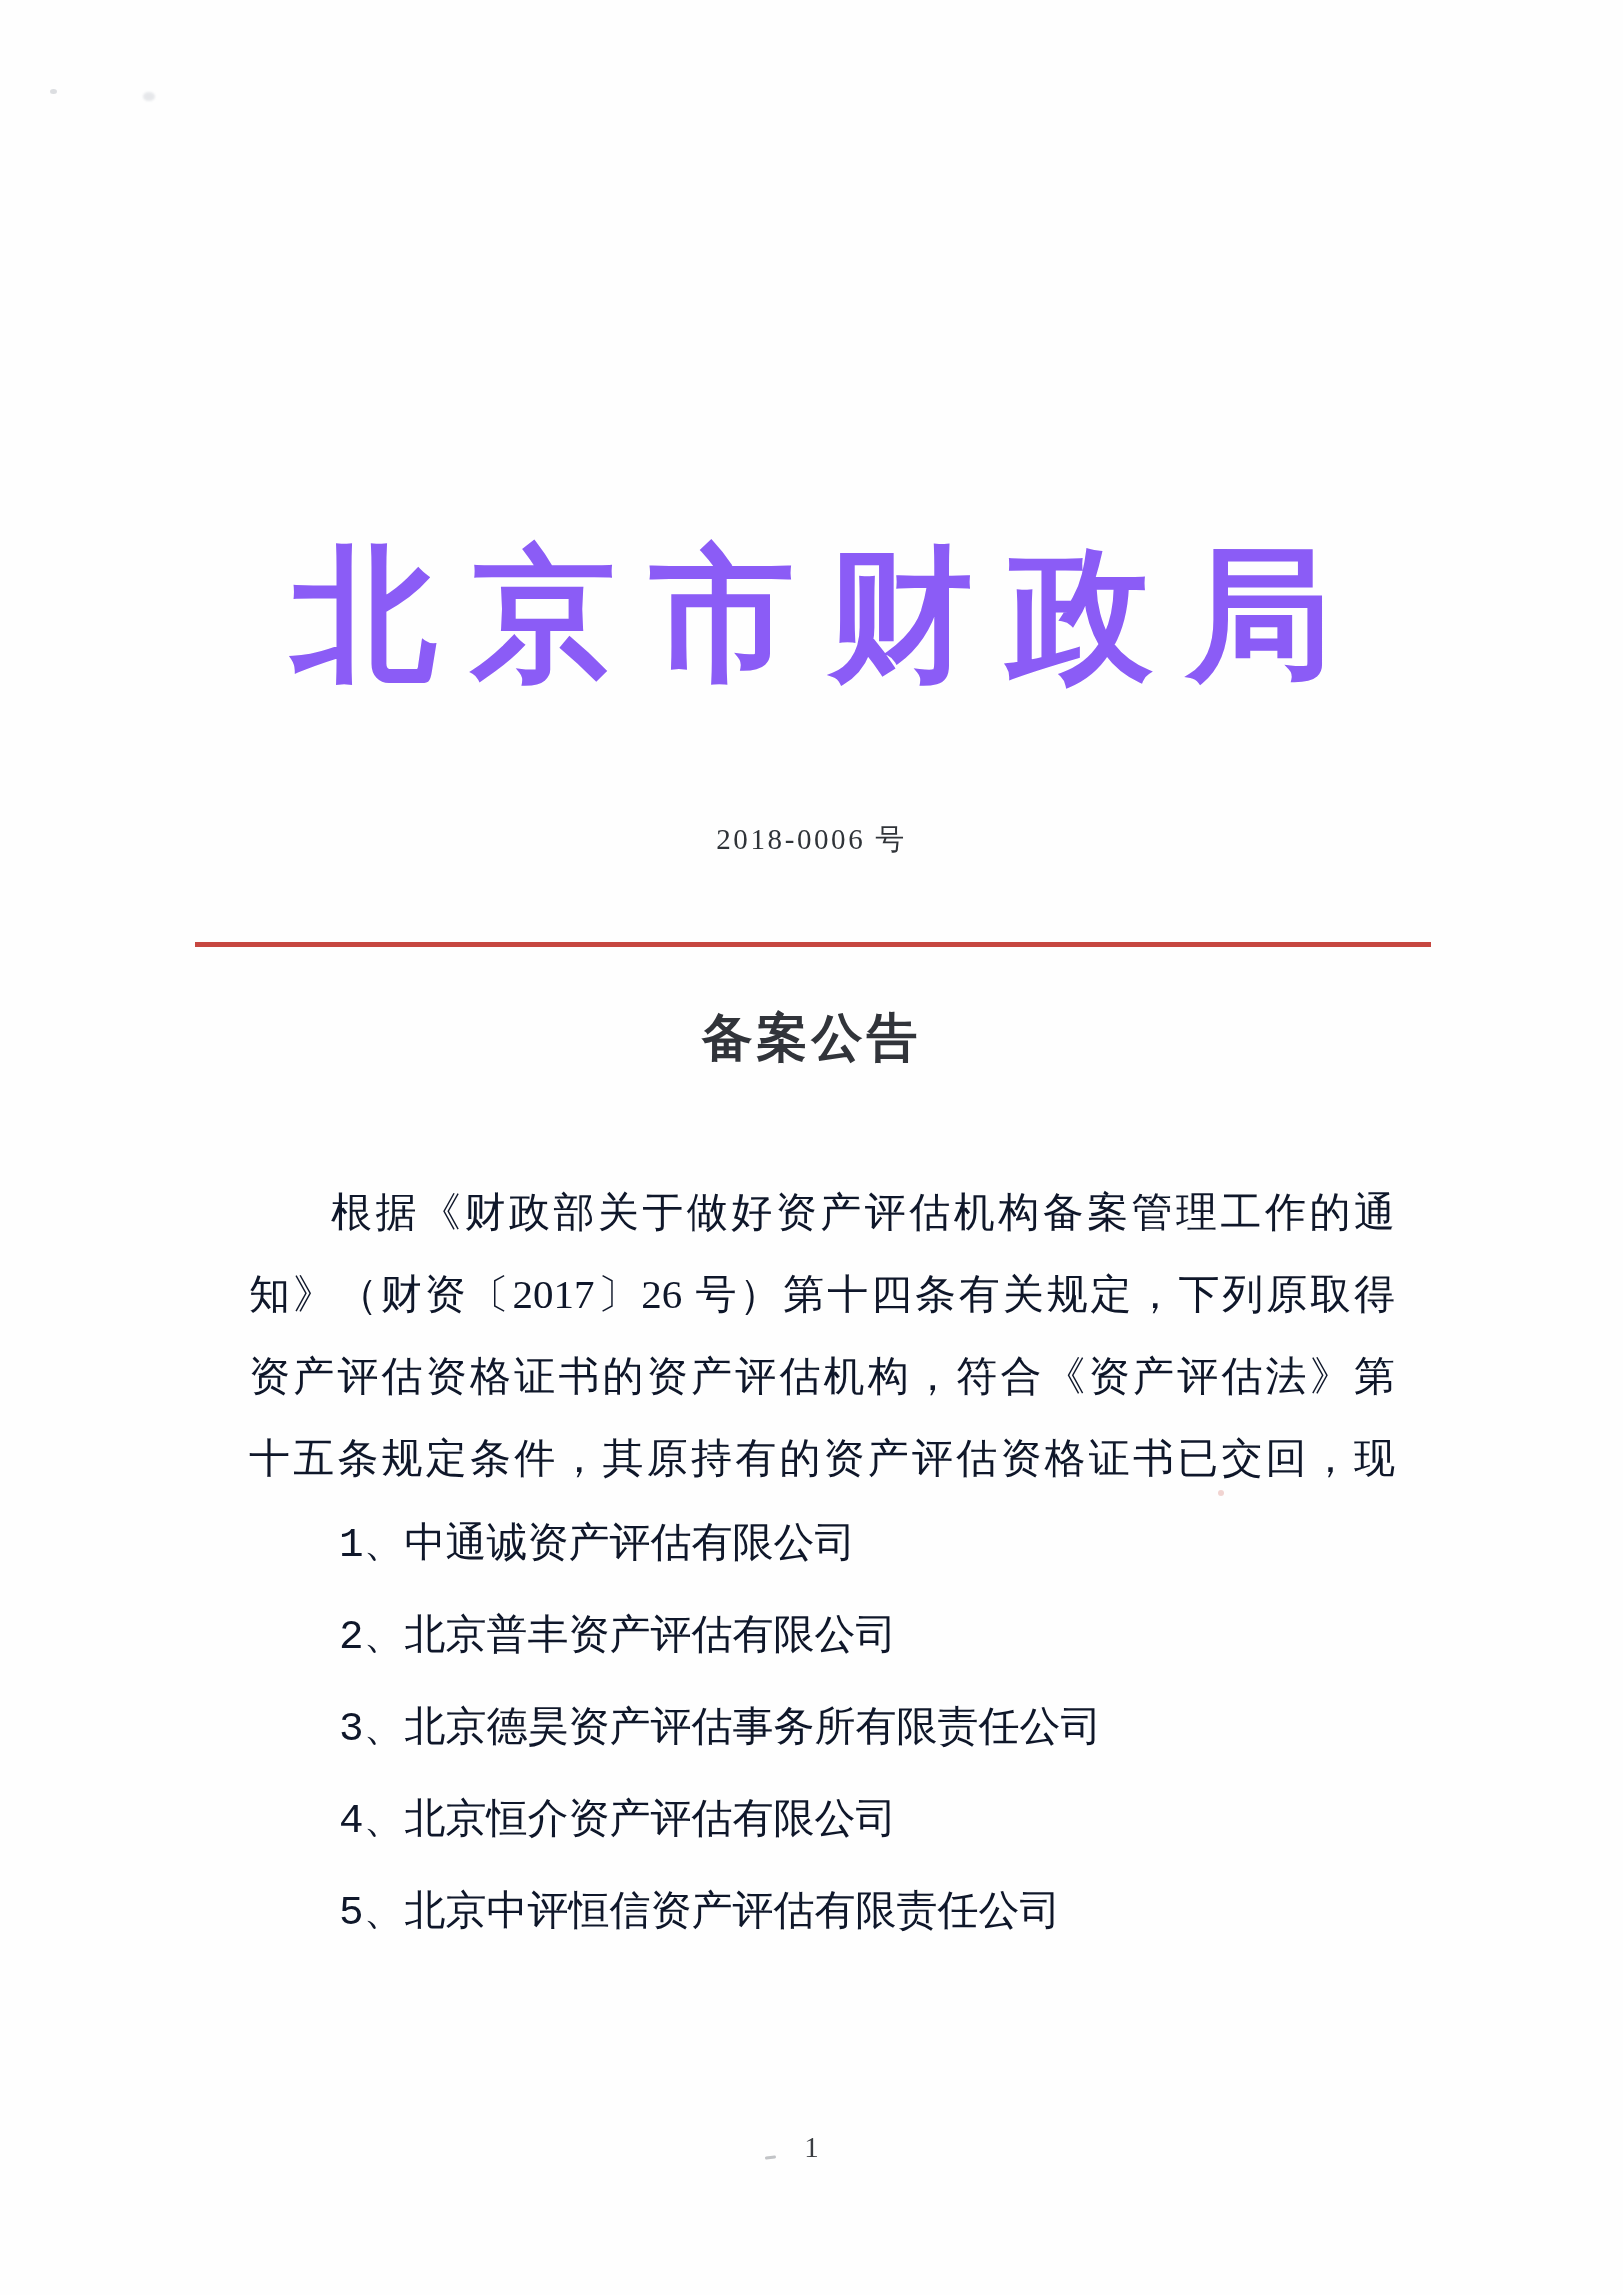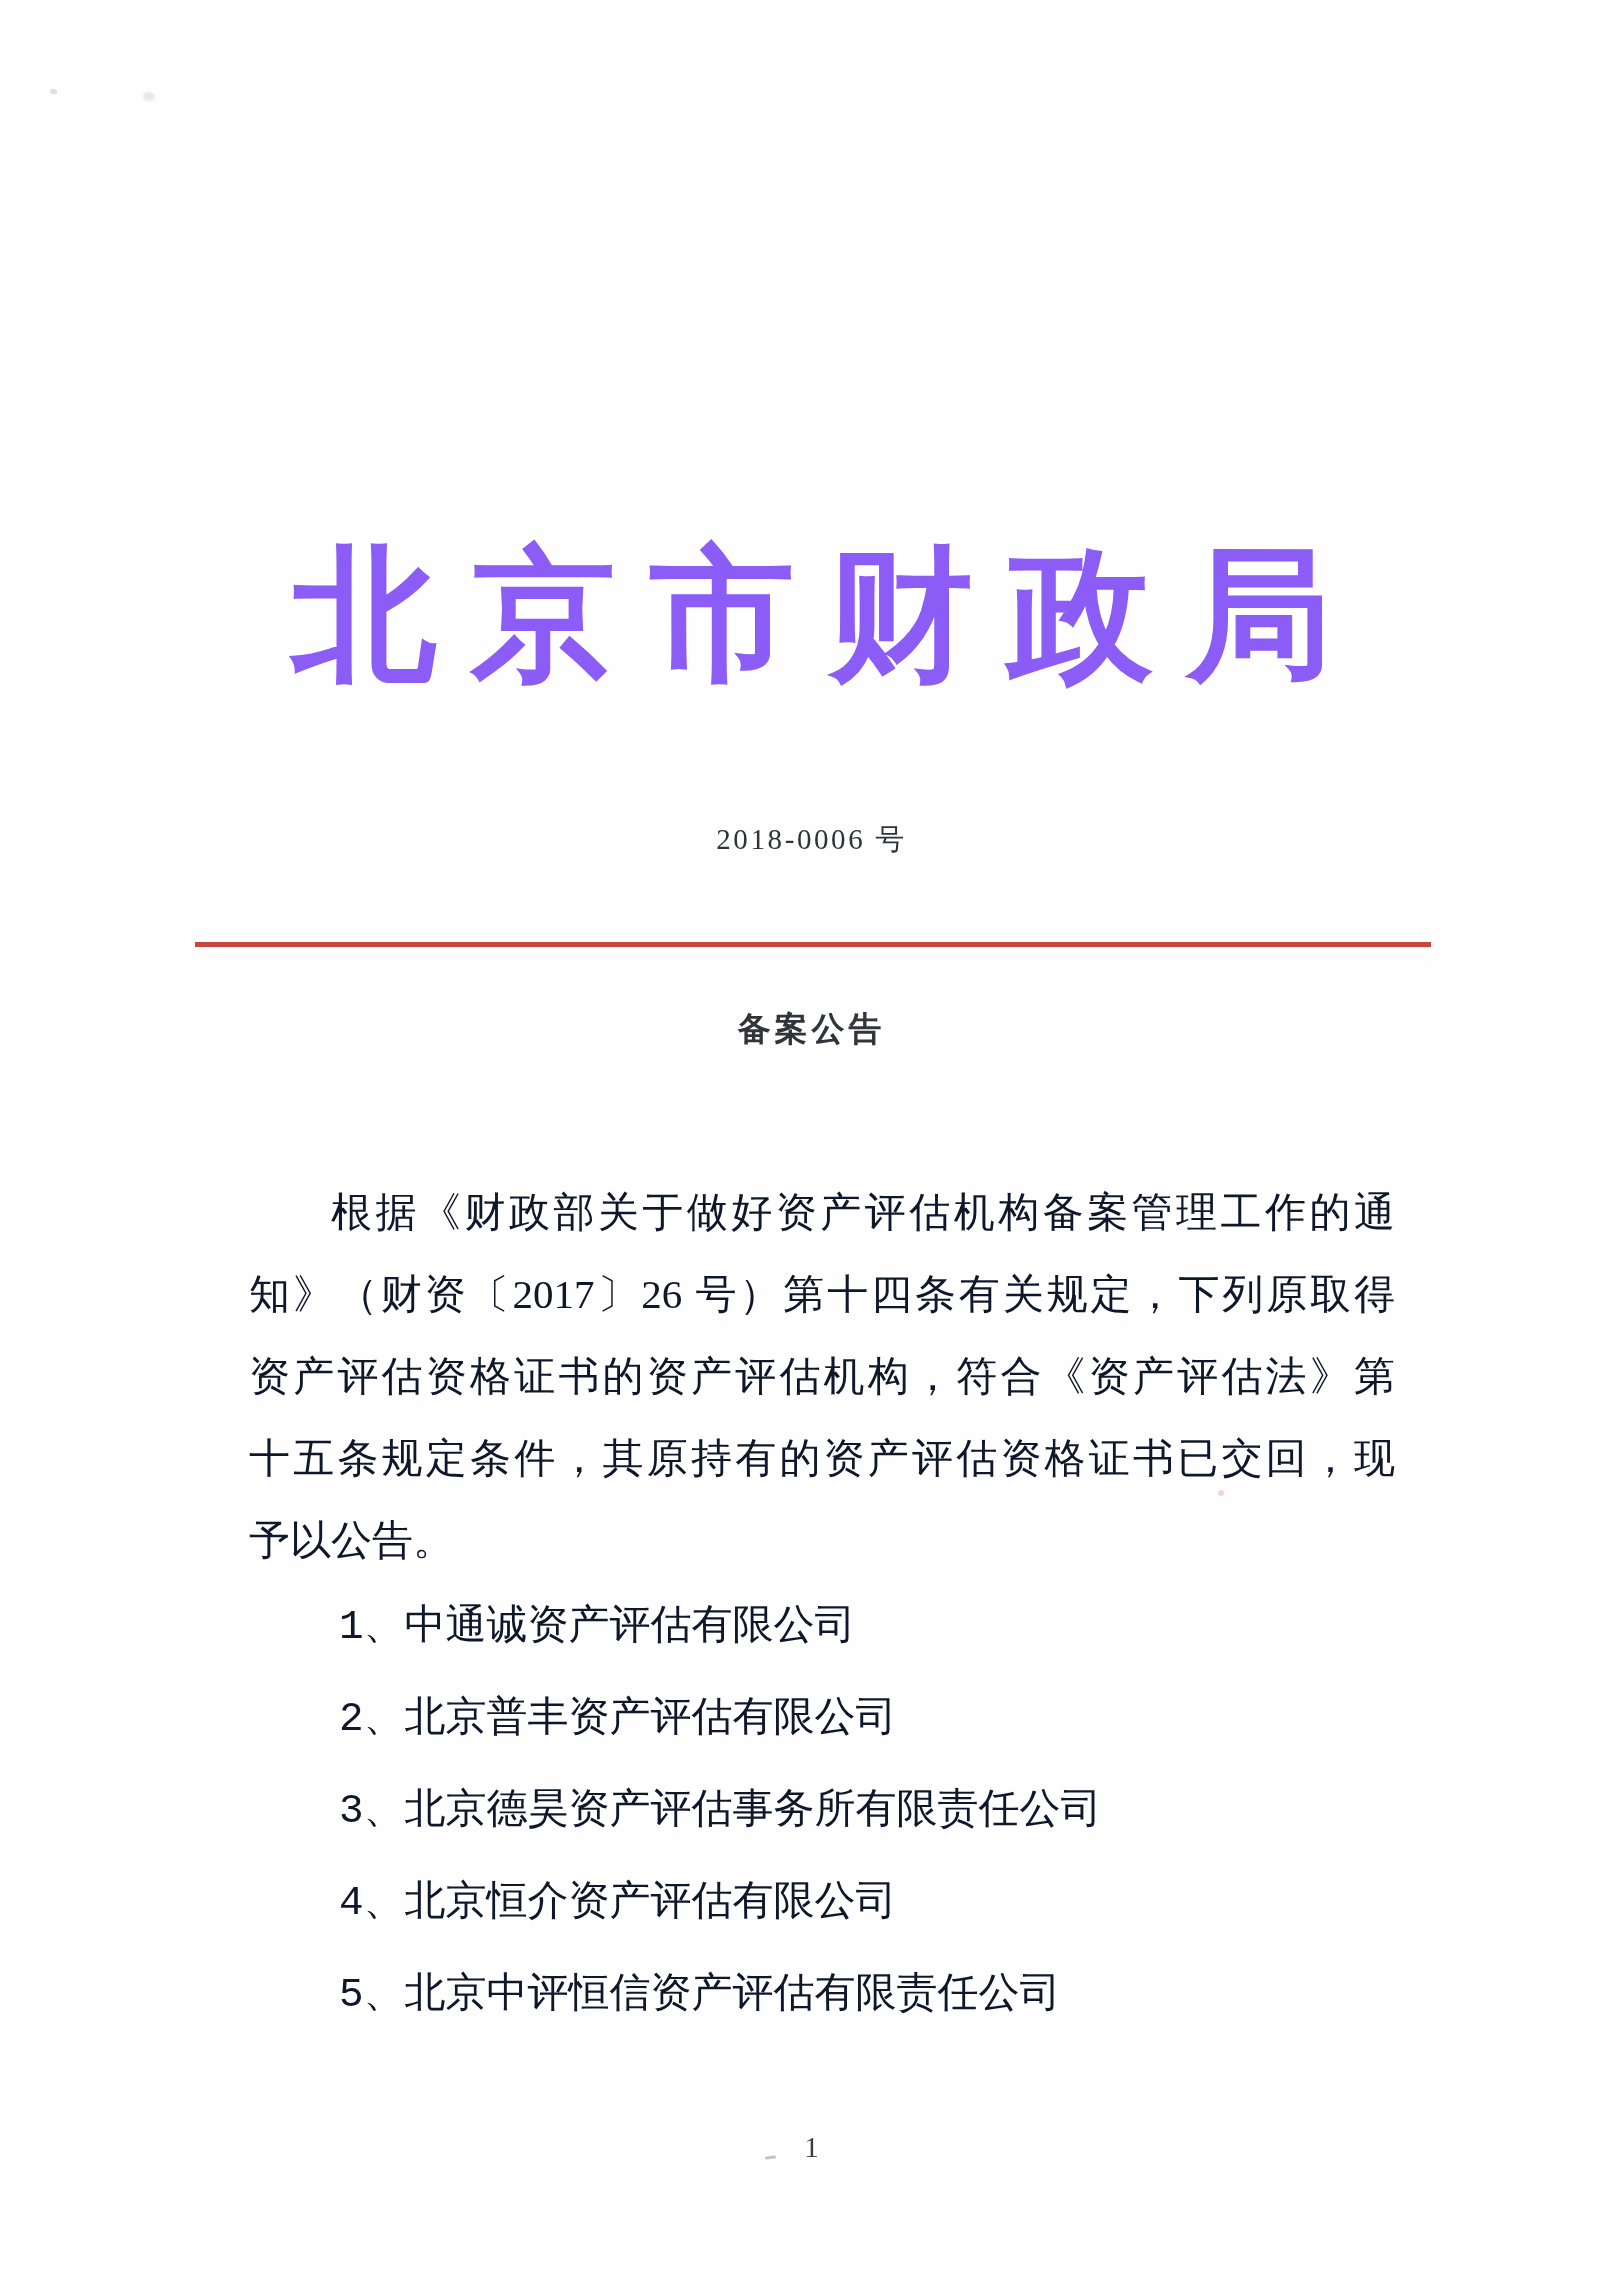--- a/index.html
+++ b/index.html
@@ -56,21 +56,21 @@
   }
 
   
   .heading {
     position: absolute;
     top: 1012px;
     left: 0;
     width: 100%;
     margin: 0;
     text-align: center;
-    font-size: 33px;
+    font-size: 51px;
     line-height: 1.05;
     font-weight: bold;
     color: #31343a;
     letter-spacing: 3.9px;
   }
 
   
   .body-block {
     position: absolute;
     top: 1171px;
@@ -152,21 +152,20 @@
 
   <div class="red-rule"></div>
 
   <h2 class="heading">备案公告</h2>
 
   <div class="body-block">
     <p class="para-line justify indent">根据《财政部关于做好资产评估机构备案管理工作的通</p>
     <p class="para-line justify">知》（财资〔2017〕26 号）第十四条有关规定，下列原取得</p>
     <p class="para-line justify">资产评估资格证书的资产评估机构，符合《资产评估法》第</p>
     <p class="para-line justify">十五条规定条件，其原持有的资产评估资格证书已交回，现</p>
-    <p class="para-line">予以公告。</p>
 
     <div class="company-list">
       <p class="list-item">1、中通诚资产评估有限公司</p>
       <p class="list-item">2、北京普丰资产评估有限公司</p>
       <p class="list-item">3、北京德昊资产评估事务所有限责任公司</p>
       <p class="list-item">4、北京恒介资产评估有限公司</p>
       <p class="list-item">5、北京中评恒信资产评估有限责任公司</p>
     </div>
   </div>
 

